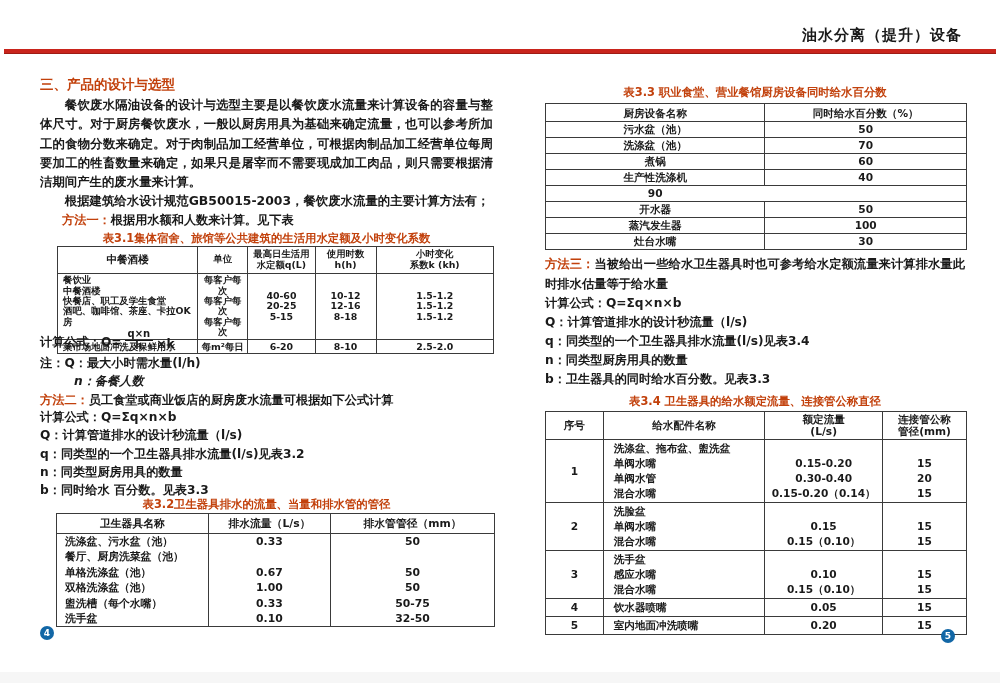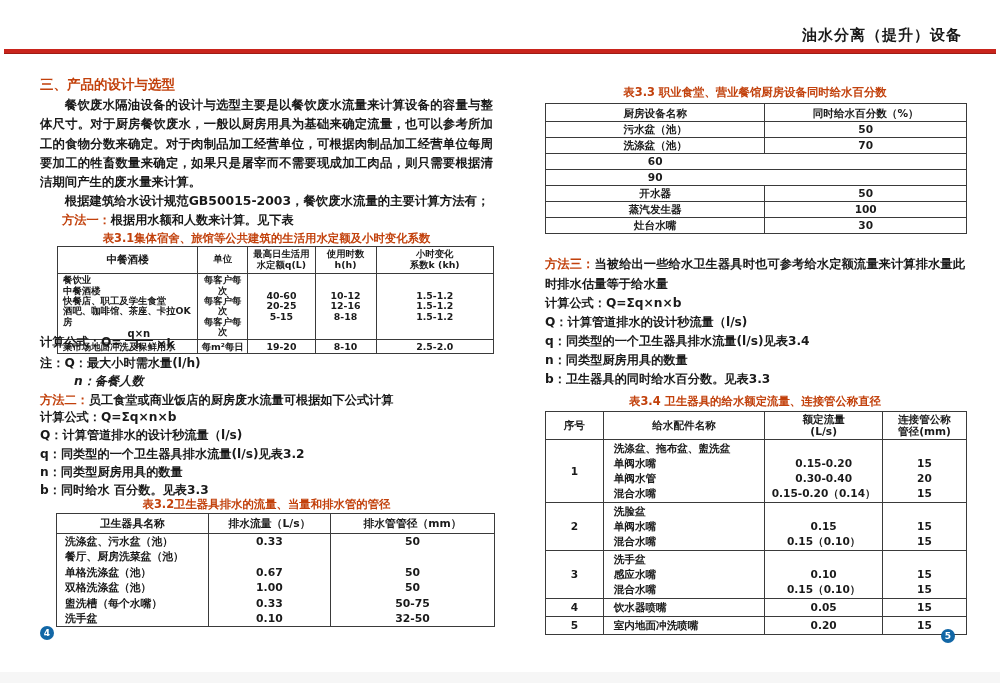--- a/index.html
+++ b/index.html
@@ -115,21 +115,21 @@
         <div class="cell cc ml">10-12
 12-16
 8-18</div>
         <div class="cell cc ml">1.5-1.2
 1.5-1.2
 1.5-1.2</div>
       </div>
       <div class="row bd">
         <div class="cell lt">菜市场地面冲洗及保鲜用水</div>
         <div class="cell cc">每m²每日</div>
-        <div class="cell cc">19-20</div>
+        <div class="cell cc">6-20</div>
         <div class="cell cc">8-10</div>
         <div class="cell cc">2.5-2.0</div>
       </div>
     </div>
 
     <div class="blk formula" style="top:329px;">
       <span>计算公式：Q=</span>
       <span class="frac">
         <span class="num">q×n</span>
         <span class="den">h</span>
@@ -197,21 +197,26 @@
       </div>
       <div class="row bd">
         <div class="cell cc">污水盆（池）</div>
         <div class="cell cc">50</div>
       </div>
       <div class="row bd">
         <div class="cell cc">洗涤盆（池）</div>
         <div class="cell cc">70</div>
       </div>
       <div class="row bd">
+        <div class="cell cc">煮锅</div>
         <div class="cell cc">60</div>
+      </div>
+      <div class="row bd">
+        <div class="cell cc">生产性洗涤机</div>
+        <div class="cell cc">40</div>
       </div>
       <div class="row bd">
         <div class="cell cc">90</div>
       </div>
       <div class="row bd">
         <div class="cell cc">开水器</div>
         <div class="cell cc">50</div>
       </div>
       <div class="row bd">
         <div class="cell cc">蒸汽发生器</div>

